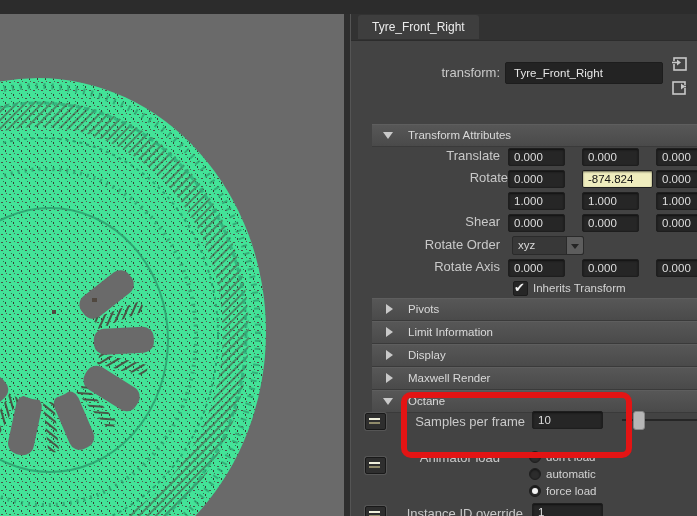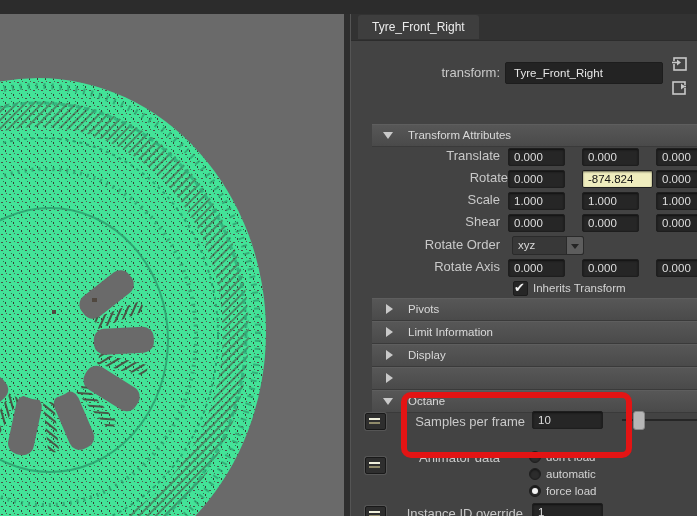--- a/index.html
+++ b/index.html
@@ -163,21 +163,20 @@
     <div class="lbl" style="left:0;top:147px;width:150px;">Translate</div>
     <div class="nfield w57" style="left:158px;top:148px;">0.000</div>
     <div class="nfield w57" style="left:232px;top:148px;">0.000</div>
     <div class="nfield w57" style="left:306px;top:148px;">0.000</div>
 
     <div class="lbl" style="left:8px;top:169px;width:150px;">Rotate</div>
     <div class="nfield w57" style="left:158px;top:170px;">0.000</div>
     <div class="nfield hl w71" style="left:232px;top:170px;">-874.824</div>
     <div class="nfield w57" style="left:306px;top:170px;">0.000</div>
 
-    <div class="lbl" style="left:0;top:191px;width:150px;">Scale</div>
     <div class="nfield w57" style="left:158px;top:192px;">1.000</div>
     <div class="nfield w57" style="left:232px;top:192px;">1.000</div>
     <div class="nfield w57" style="left:306px;top:192px;">1.000</div>
 
     <div class="lbl" style="left:0;top:213px;width:150px;">Shear</div>
     <div class="nfield w57" style="left:158px;top:214px;">0.000</div>
     <div class="nfield w57" style="left:232px;top:214px;">0.000</div>
     <div class="nfield w57" style="left:306px;top:214px;">0.000</div>
 
     <div class="lbl" style="left:0;top:236px;width:150px;">Rotate Order</div>
@@ -201,40 +200,41 @@
     <div class="sechdr" style="top:321px;">
       <span class="tri-r"></span>
       <span class="txt">Limit Information</span>
     </div>
     <div class="sechdr" style="top:344px;">
       <span class="tri-r"></span>
       <span class="txt">Display</span>
     </div>
     <div class="sechdr" style="top:367px;">
       <span class="tri-r"></span>
+      <span class="txt">Maxwell Render</span>
     </div>
     <div class="sechdr" style="top:390px;">
       <span class="tri-d"></span>
       <span class="txt">Octane</span>
     </div>
 
     <div class="eqbox" style="top:413px;">
         <i class="a"></i>
         <i class="b"></i>
       </div>
     <div class="lbl" style="left:0;top:413px;width:175px;">Samples per frame</div>
     <div class="nfield" style="left:182px;top:411px;width:64px;">10</div>
     <div id="sliderTrack"></div>
     <div id="sliderHandle"></div>
 
     <div class="eqbox" style="top:457px;">
         <i class="a"></i>
         <i class="b"></i>
       </div>
-    <div class="lbl" style="left:0;top:449px;width:150px;">Animator data</div>
+    <div class="lbl" style="left:0;top:449px;width:150px;">Animator load</div>
     <div class="radio" style="left:179px;top:451px;"></div>
     <div class="radlbl" style="left:196px;top:450px;">don't load</div>
     <div class="radio" style="left:179px;top:468px;"></div>
     <div class="radlbl" style="left:196px;top:467px;">automatic</div>
     <div class="radio sel" style="left:179px;top:485px;"></div>
     <div class="radlbl" style="left:196px;top:484px;">force load</div>
 
     <div class="eqbox" style="top:506px;">
         <i class="a"></i>
         <i class="b"></i>

